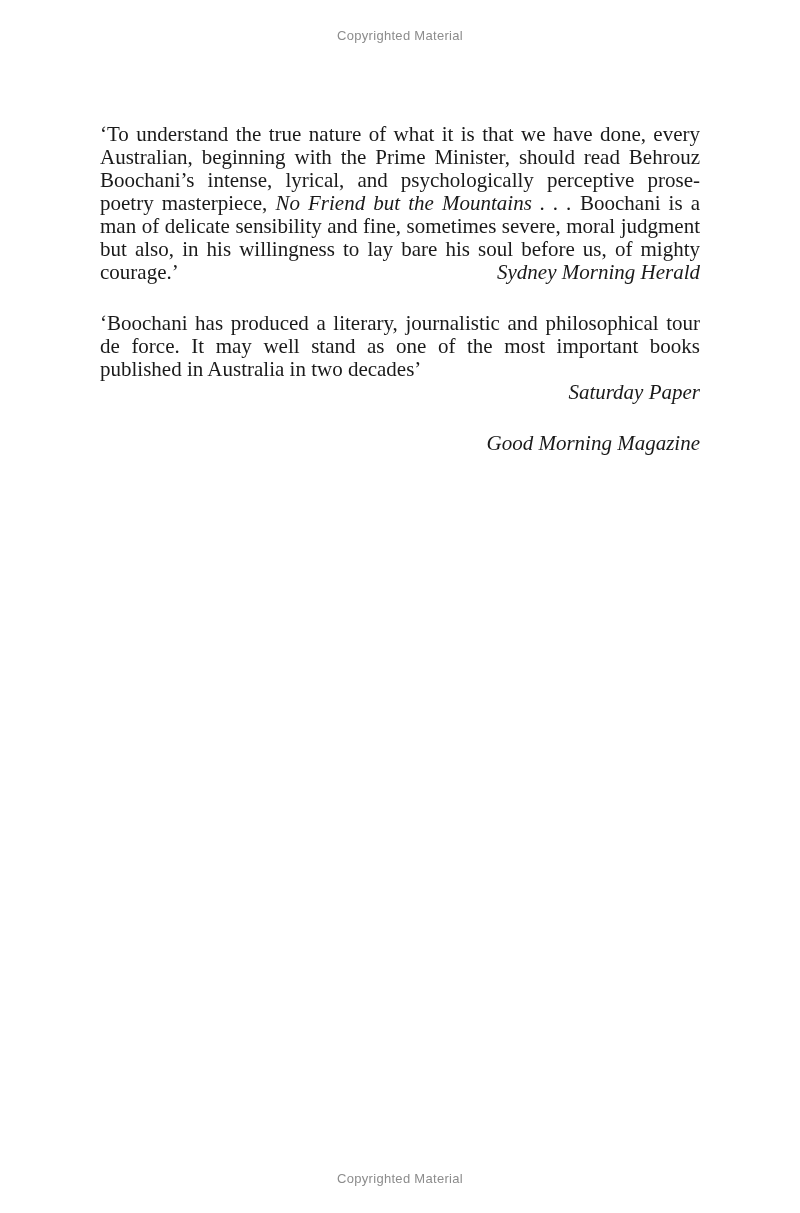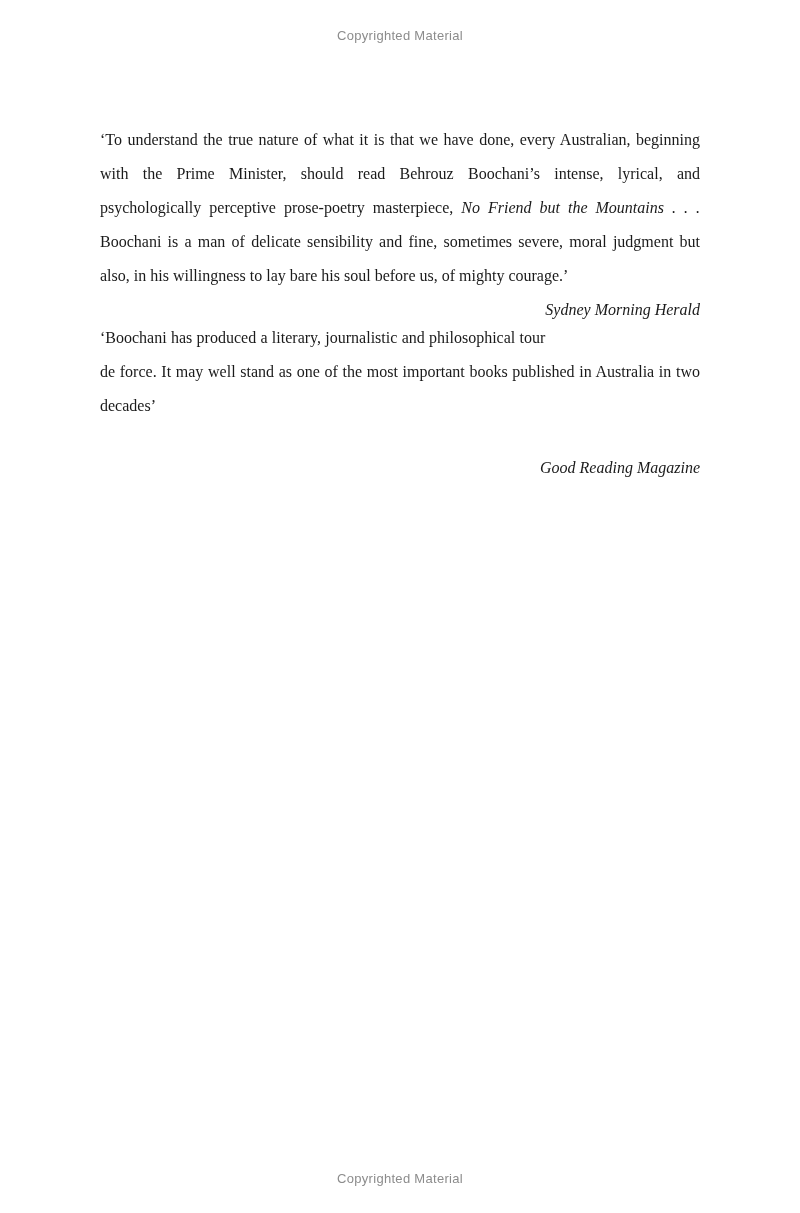--- a/index.html
+++ b/index.html
@@ -28,22 +28,22 @@
     padding-top: 28px;
   }
   .copyright-notice.bottom {
     position: absolute;
     bottom: 27px;
     left: 0;
   }
   .content {
     width: 600px;
     margin: 80px auto 0 auto;
-    font-size: 16px;
-    line-height: 34px;
+    font-size: 21px;
+    line-height: 23px;
   }
   .quote-block {
     margin: 0 0 28px 0;
   }
   .quote-text {
     margin: 0;
     text-align: justify;
     text-justify: inter-word;
   }
   .italic {
@@ -66,24 +66,25 @@
   <div class="copyright-notice top">Copyrighted Material</div>
 
   <div class="content">
 
     <div class="quote-block">
       <p class="quote-text"><span>‘To understand the true nature of what it is that we have done, every Australian, beginning with the Prime Minister, should read Behrouz Boochani’s intense, lyrical, and psychologically perceptive prose-poetry masterpiece, </span><span class="italic">No Friend but the Mountains . . .</span><span> Boochani is a man of delicate sensibility and fine, sometimes severe, moral judgment but also, in his willingness to lay bare his soul before us, of mighty courage.’</span><span class="attribution-inline">Sydney Morning Herald</span></p>
     </div>
 
     <div class="quote-block">
       <p class="quote-text"><span>‘Boochani has produced a literary, journalistic and philosophical tour de force. It may well stand as one of the most important books published in Australia in two decades’</span></p>
+      <div class="attribution-line">Saturday Paper</div>
     </div>
 
     <div class="quote-block">
-      <div class="attribution-line">Good Reading Magazine</div>
+      <div class="attribution-line">Good Morning Magazine</div>
     </div>
 
 
   </div>
 
   <div class="copyright-notice bottom">Copyrighted Material</div>
 
 </div>
 
 </body></html>

